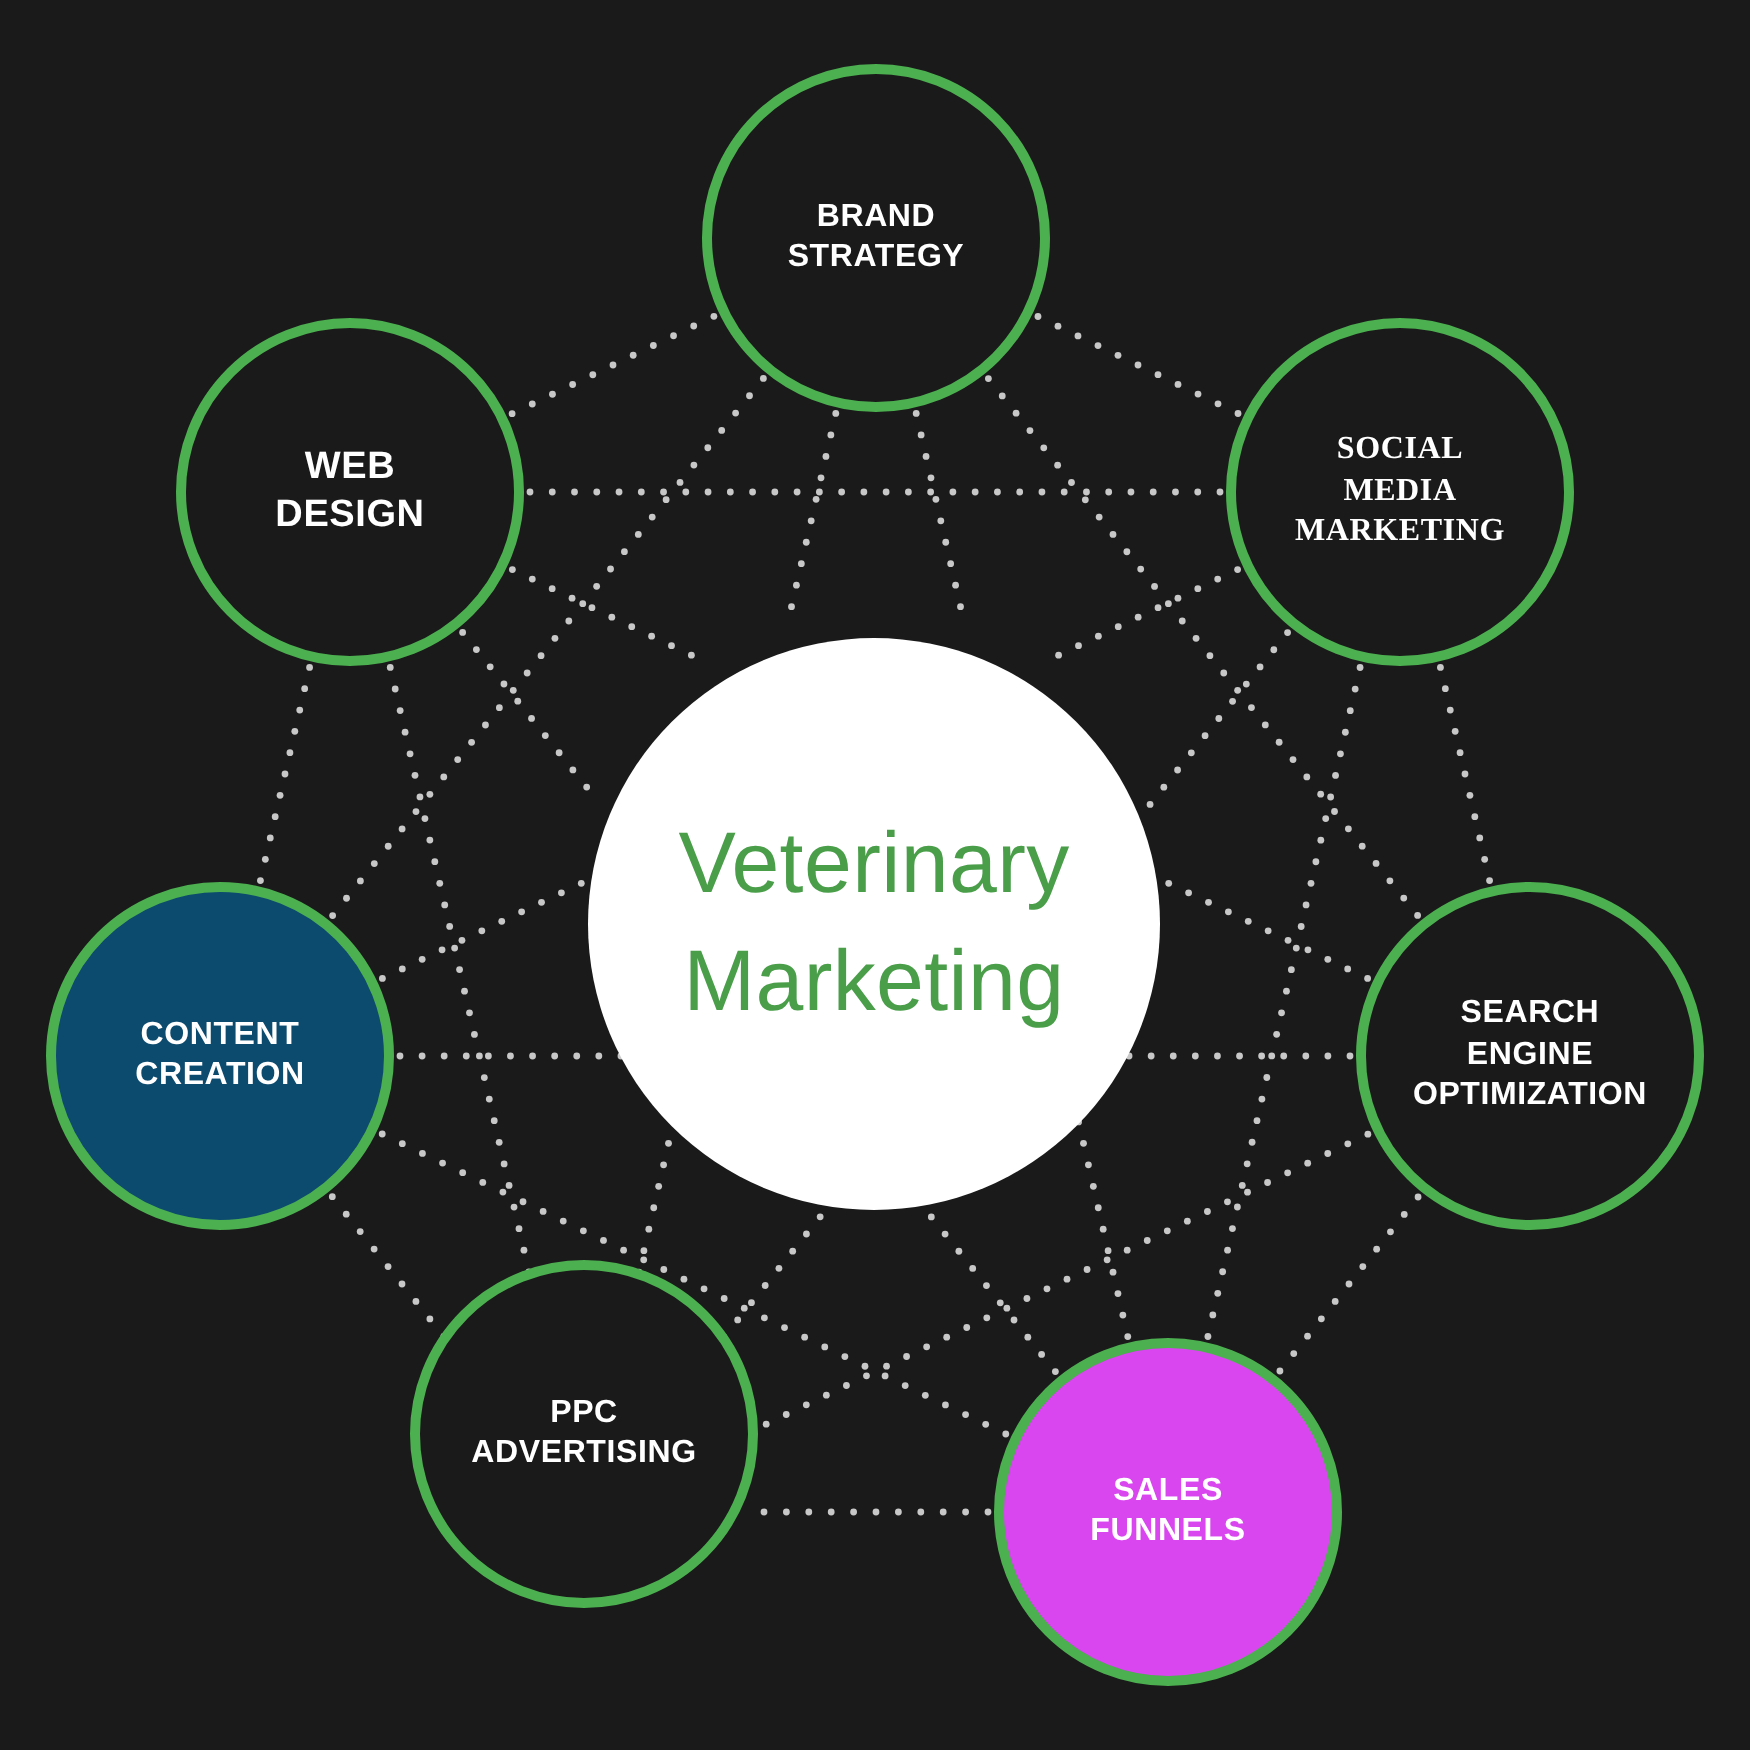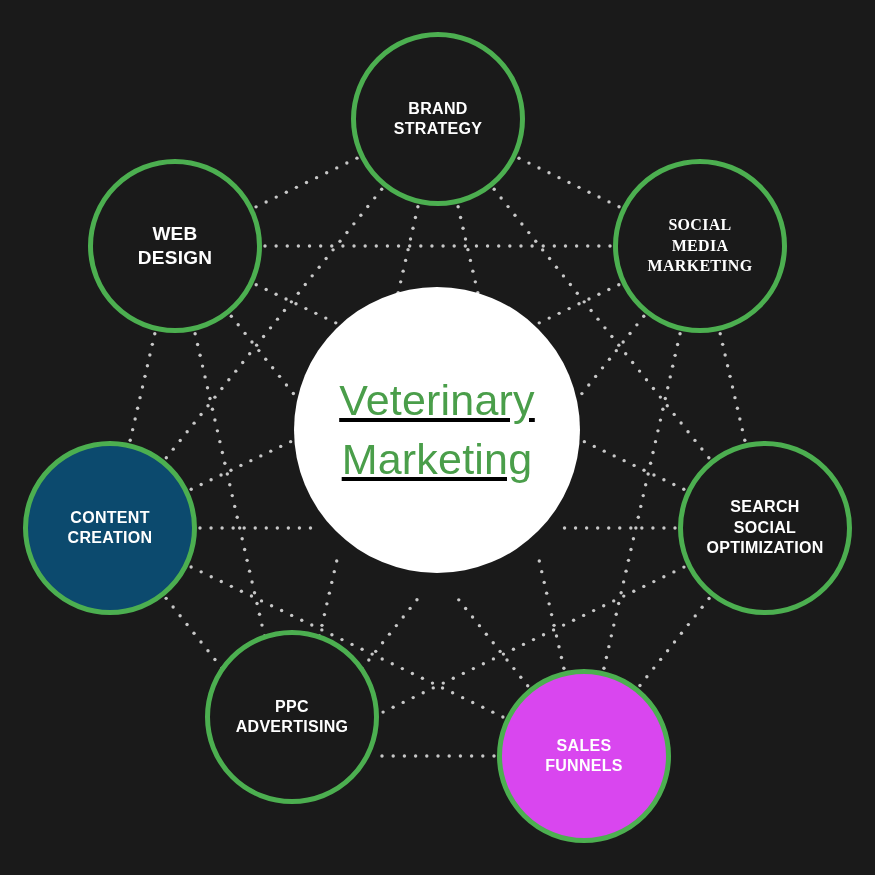--- a/index.html
+++ b/index.html
@@ -523,39 +523,39 @@
         <div class="node-label" style="color: rgb(255, 255, 255); font-size: 16px;">BRAND
 STRATEGY</div>
       </div>
       <div class="node" style="left: 613px; top: 159px; width: 174px; height: 174px; border: 5px solid rgb(76, 175, 80); background: rgb(26, 26, 26); font-family: Liberation Serif, serif;">
         <div class="node-label" style="color: rgb(255, 255, 255); font-size: 16px;">SOCIAL
 MEDIA
 MARKETING</div>
       </div>
       <div class="node" style="left: 678px; top: 441px; width: 174px; height: 174px; border: 5px solid rgb(76, 175, 80); background: rgb(26, 26, 26);">
         <div class="node-label" style="color: rgb(255, 255, 255); font-size: 16px;">SEARCH
-SOCIAL
+ENGINE
 OPTIMIZATION</div>
       </div>
       <div class="node" style="left: 497px; top: 669px; width: 174px; height: 174px; border: 5px solid rgb(76, 175, 80); background: #d946ef;">
         <div class="node-label" style="color: rgb(255, 255, 255); font-size: 16px;">SALES
 FUNNELS</div>
       </div>
       <div class="node" style="left: 205px; top: 630px; width: 174px; height: 174px; border: 5px solid rgb(76, 175, 80); background: rgb(26, 26, 26);">
         <div class="node-label" style="color: rgb(255, 255, 255); font-size: 16px;">PPC
 ADVERTISING</div>
       </div>
       <div class="node" style="left: 23px; top: 441px; width: 174px; height: 174px; border: 5px solid rgb(76, 175, 80); background: #0c4a6e;">
         <div class="node-label" style="color: rgb(255, 255, 255); font-size: 16px;">CONTENT
 CREATION</div>
       </div>
       <div class="node" style="left: 88px; top: 159px; width: 174px; height: 174px; border: 5px solid rgb(76, 175, 80); background: rgb(26, 26, 26);">
         <div class="node-label" style="color: rgb(255, 255, 255); font-size: 19px;">WEB
 DESIGN</div>
       </div>
     </div>
 
-  <div id="center-node" style="left: 294px; top: 287px; width: 286px; height: 286px; background: rgb(255, 255, 255); text-decoration: underline;">
+  <div id="center-node" style="left: 294px; top: 319px; width: 286px; height: 286px; background: rgb(255, 255, 255);">
     <div id="center-label" style="color: rgb(74, 158, 74); font-size: 43px;">Veterinary
 Marketing</div>
   </div>
 
 </div>
 
 </body></html>

